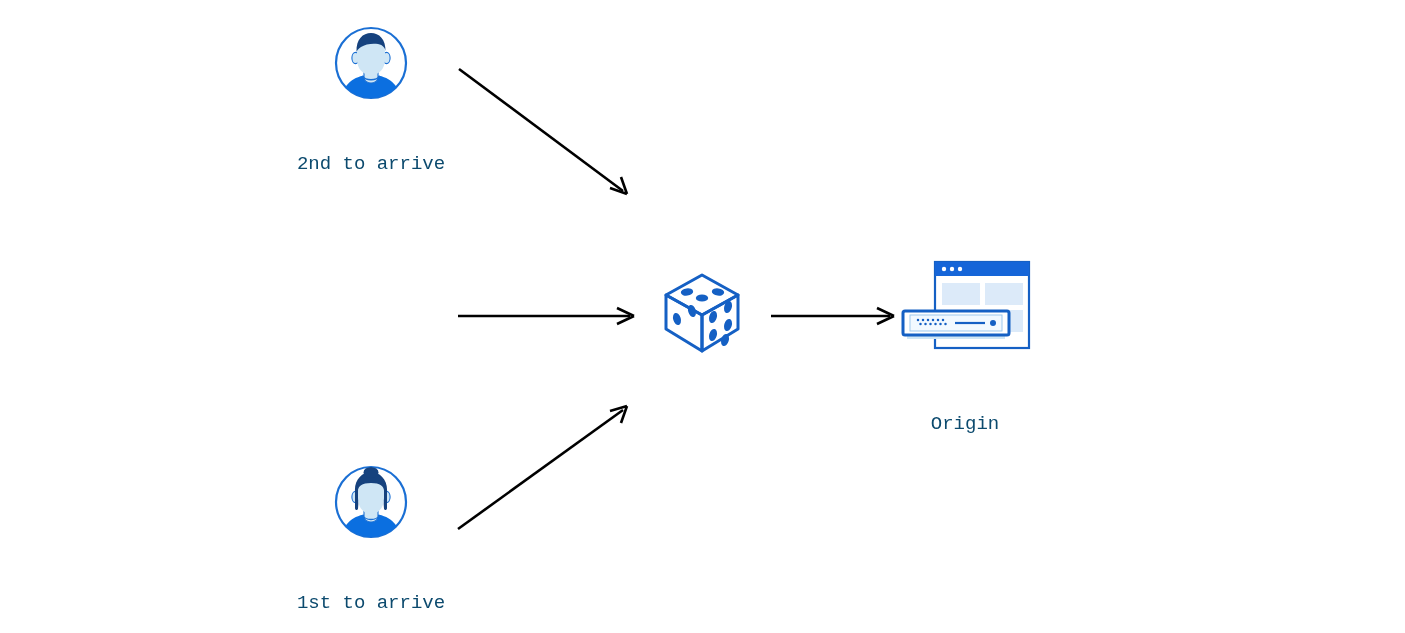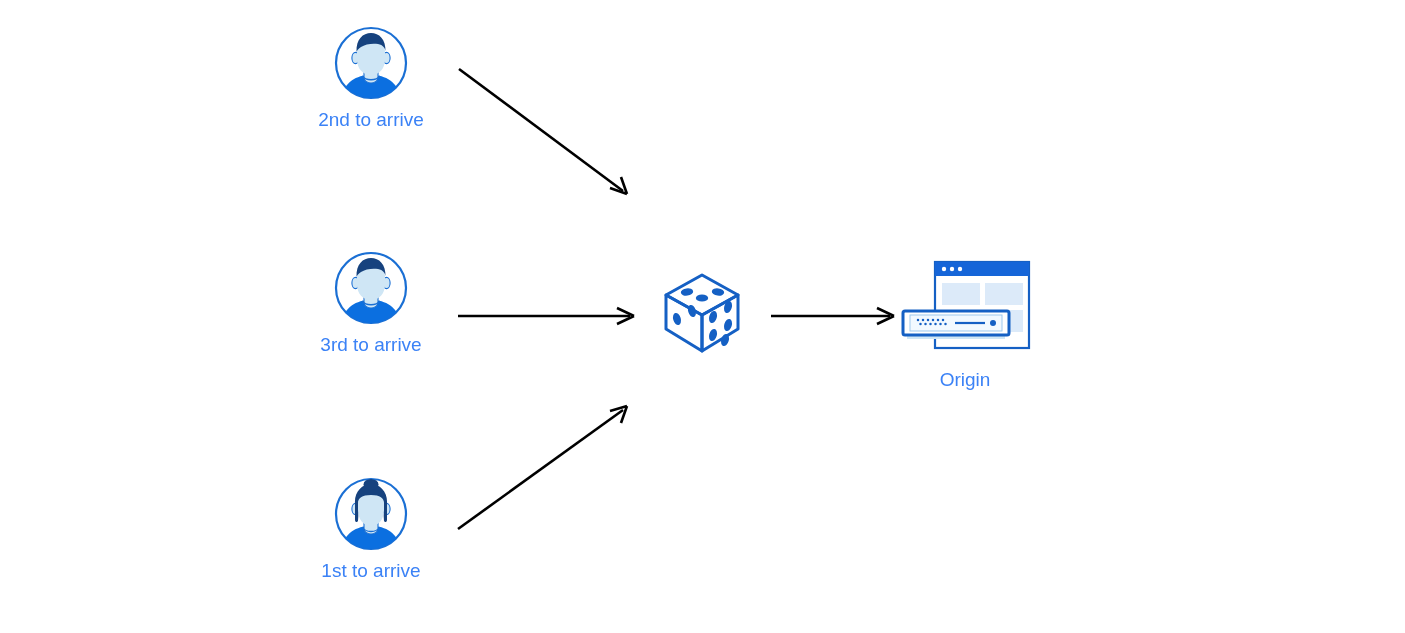--- a/index.html
+++ b/index.html
@@ -19,24 +19,25 @@
     overflow: hidden;
   }
   .node {
     position: absolute;
   }
   .node-label {
     position: absolute;
     left: 50%;
     transform: translateX(-50%);
     white-space: nowrap;
-    color: #3b82f6;
+    color: #0c4a6e;
     font-size: 19px;
     line-height: 22px;
-    font-family: Liberation Sans, sans-serif;
+    font-family: Liberation Mono, monospace;
+    margin-top: 44px;
   }
   
   .avatar-node {
     width: 76px;
     height: 76px;
   }
   .avatar-node .node-label {
     top: 84px;
   }
   .avatar-svg {
@@ -129,44 +130,22 @@
         <path d="M 24 26 C 24 15 31 10 38 10 C 45 10 52 15 52 26 L 52 34
                  C 52 44 46 50 38 50 C 30 50 24 44 24 34 Z" fill="#cfe6f5"></path>
 
         <path d="M 23.5 27 C 23 14 30 8 38 8 C 46 8 53 14 52.5 27
                  C 52.5 23 50 20 45 19 C 40 18 32 19 28 22 C 25.5 24 24 25 23.5 27 Z" fill="#16427e"></path>
       </g>
     </svg>
     <div class="node-label">2nd to arrive</div>
   </div>
 
-  <div class="node avatar-node" style="left:333px; top:250px;">
-    <svg class="avatar-svg" viewBox="0 0 76 76" xmlns="http://www.w3.org/2000/svg">
-      <defs>
-        <clipPath id="clip-av2">
-            <circle cx="38" cy="38" r="35"></circle>
-          </clipPath>
-      </defs>
-      <circle cx="38" cy="38" r="35" fill="#ffffff" stroke="#1a6fd4" stroke-width="2.2"></circle>
-      <g clip-path="url(#clip-av2)">
-        <path d="M 8 76 C 10 58 22 50 38 50 C 54 50 66 58 68 76 Z" fill="#0b6fe0"></path>
-        <path d="M 31 40 L 45 40 L 45 53 C 45 56 41 58 38 58 C 35 58 31 56 31 53 Z" fill="#cfe6f5" stroke="#1a6fd4" stroke-width="1.1"></path>
-        <path d="M 29 51 C 33 56 43 56 47 51" fill="none" stroke="#1a6fd4" stroke-width="1.3"></path>
-        <ellipse cx="22.5" cy="33" rx="3.6" ry="5.6" fill="#cfe6f5" stroke="#1a6fd4" stroke-width="1.1"></ellipse>
-        <ellipse cx="53.5" cy="33" rx="3.6" ry="5.6" fill="#cfe6f5" stroke="#1a6fd4" stroke-width="1.1"></ellipse>
-        <path d="M 24 26 C 24 15 31 10 38 10 C 45 10 52 15 52 26 L 52 34
-                 C 52 44 46 50 38 50 C 30 50 24 44 24 34 Z" fill="#cfe6f5"></path>
-        <path d="M 23.5 27 C 23 14 30 8 38 8 C 46 8 53 14 52.5 27
-                 C 52.5 23 50 20 45 19 C 40 18 32 19 28 22 C 25.5 24 24 25 23.5 27 Z" fill="#16427e"></path>
-      </g>
-    </svg>
-    <div class="node-label">3rd to arrive</div>
-  </div>
-
-  <div class="node avatar-node" style="left:333px; top:476px;">
+
+  <div class="node avatar-node" style="left:333px; top:464px;">
     <svg class="avatar-svg" viewBox="0 0 76 76" xmlns="http://www.w3.org/2000/svg">
       <defs>
         <clipPath id="clip-av3">
             <circle cx="38" cy="38" r="35"></circle>
           </clipPath>
       </defs>
       <circle cx="38" cy="38" r="35" fill="#ffffff" stroke="#1a6fd4" stroke-width="2.2"></circle>
       <g clip-path="url(#clip-av3)">
         <path d="M 8 76 C 10 58 22 50 38 50 C 54 50 66 58 68 76 Z" fill="#0b6fe0"></path>
         <path d="M 31 40 L 45 40 L 45 53 C 45 56 41 58 38 58 C 35 58 31 56 31 53 Z" fill="#cfe6f5" stroke="#1a6fd4" stroke-width="1.1"></path>

